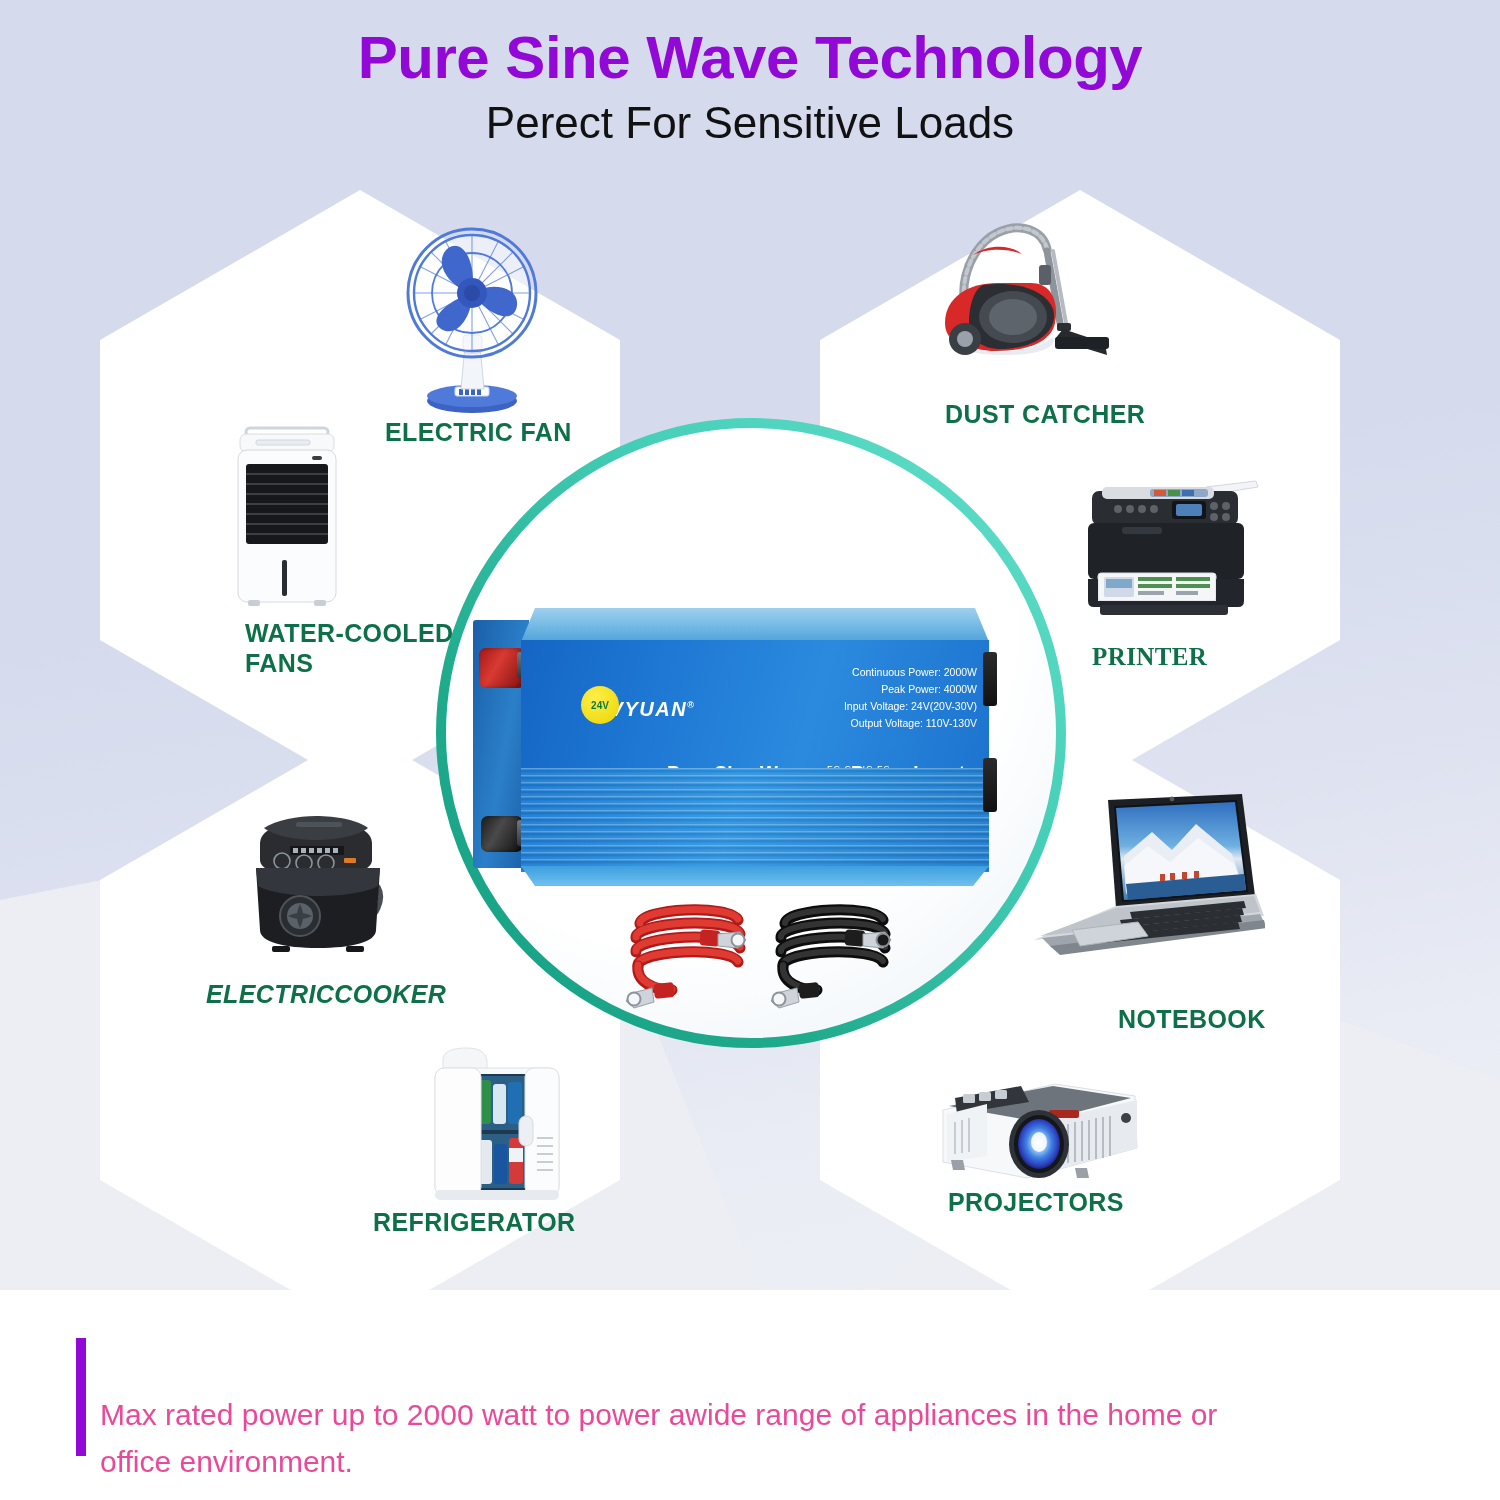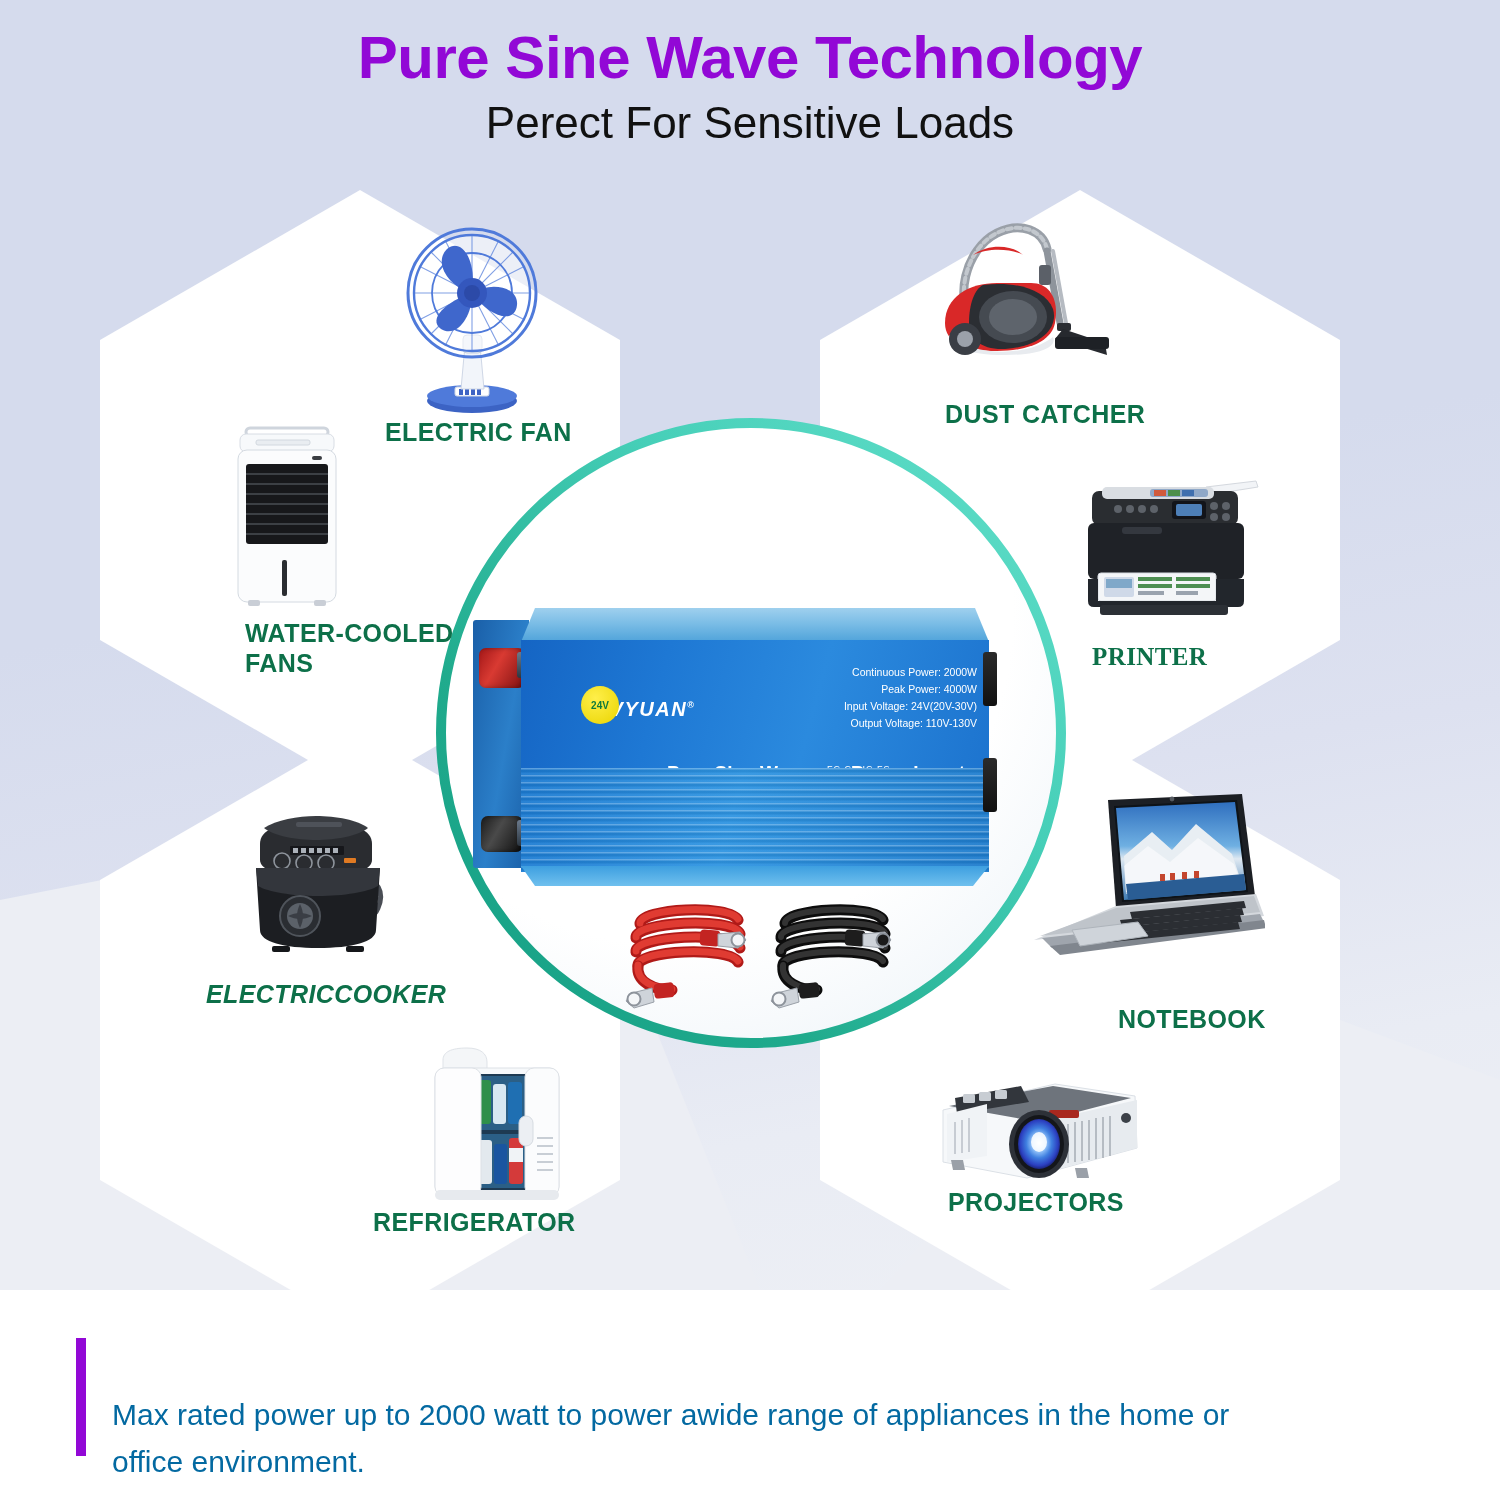--- a/index.html
+++ b/index.html
@@ -151,21 +151,21 @@
   .certline { position:absolute; right:12px; top:124px; width:150px; color:#ffffff; font-size:9px; letter-spacing:1px; }
   .madein { position:absolute; right:12px; top:138px; width:150px; color:#ffffff; font-size:11px; }
 
   
   .cables { position:absolute; left:610px; top:890px; width:300px; height:125px; z-index:23; }
 
   
   .bottom { position:absolute; left:0; top:1330px; width:1500px; height:170px; z-index:40; }
   .accent-bar { position:absolute; left:76px; top:8px; width:10px; height:118px; background:#9208d6; }
   .b-title { position:absolute; left:112px; top:2px; font-size:40px; font-weight:bold; color:#9208d6; letter-spacing:-0.2px; }
-  .b-body { position:absolute; left:112px; top:62px; width:1180px; font-size:30px; color:#0369a1; line-height:1.55; }
+  .b-body { position:absolute; left:100px; top:62px; width:1180px; font-size:30px; color:#ec4899; line-height:1.55; }
 
   .appliance { position:absolute; z-index:24; }
 </style>
 </head>
 <body>
 
 <div id="canvas">
 
   <div class="bg-top"></div>
   <div class="bg-wedge-l"></div>

